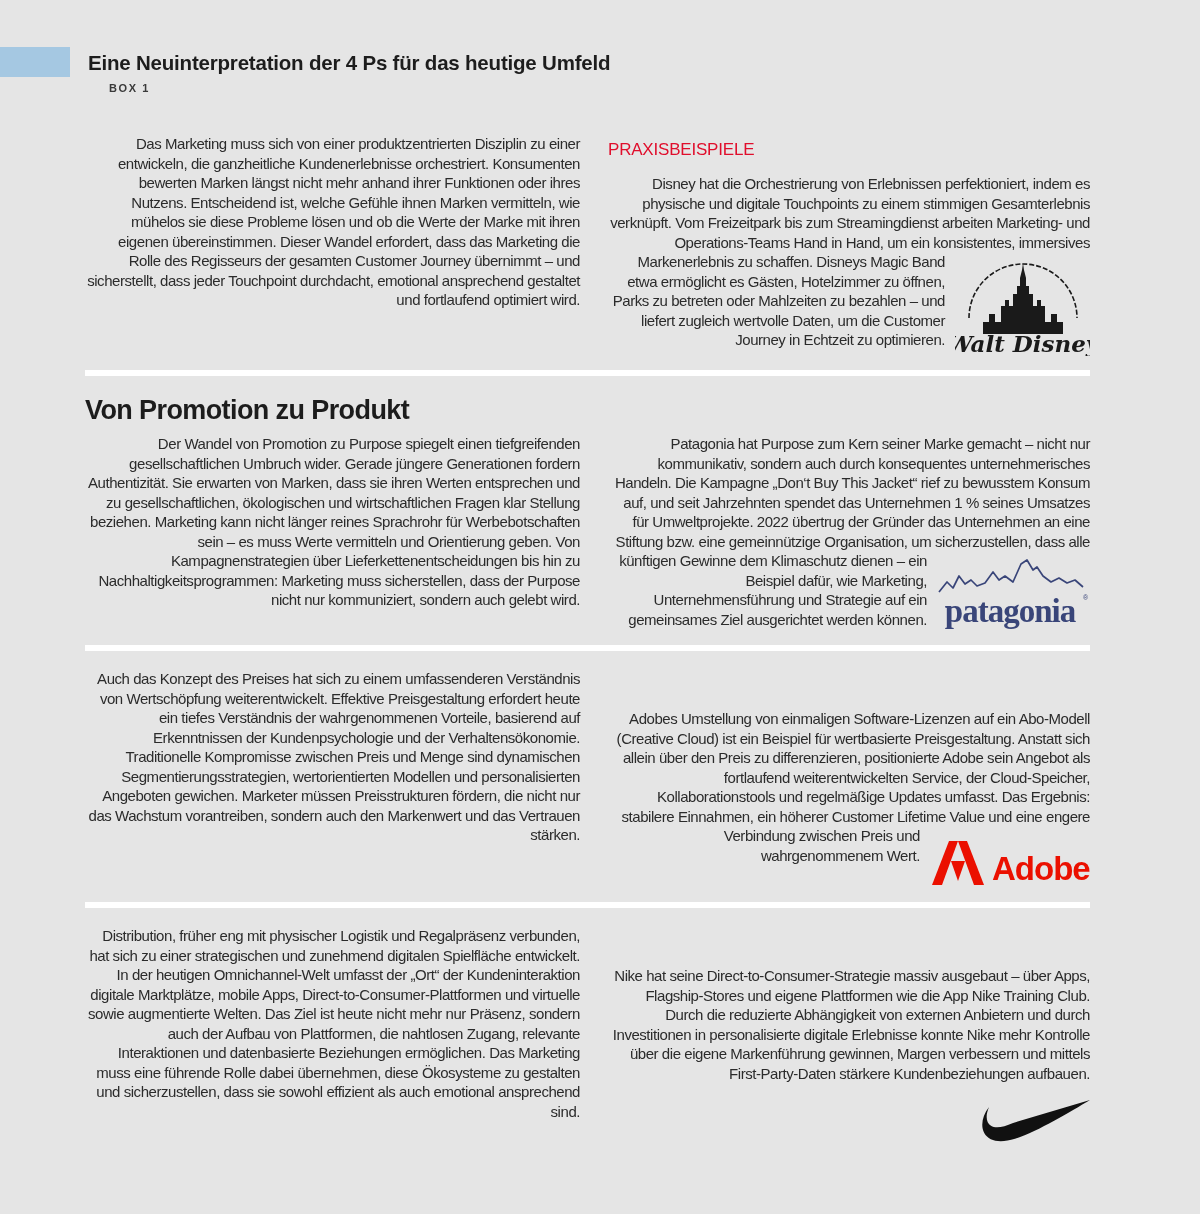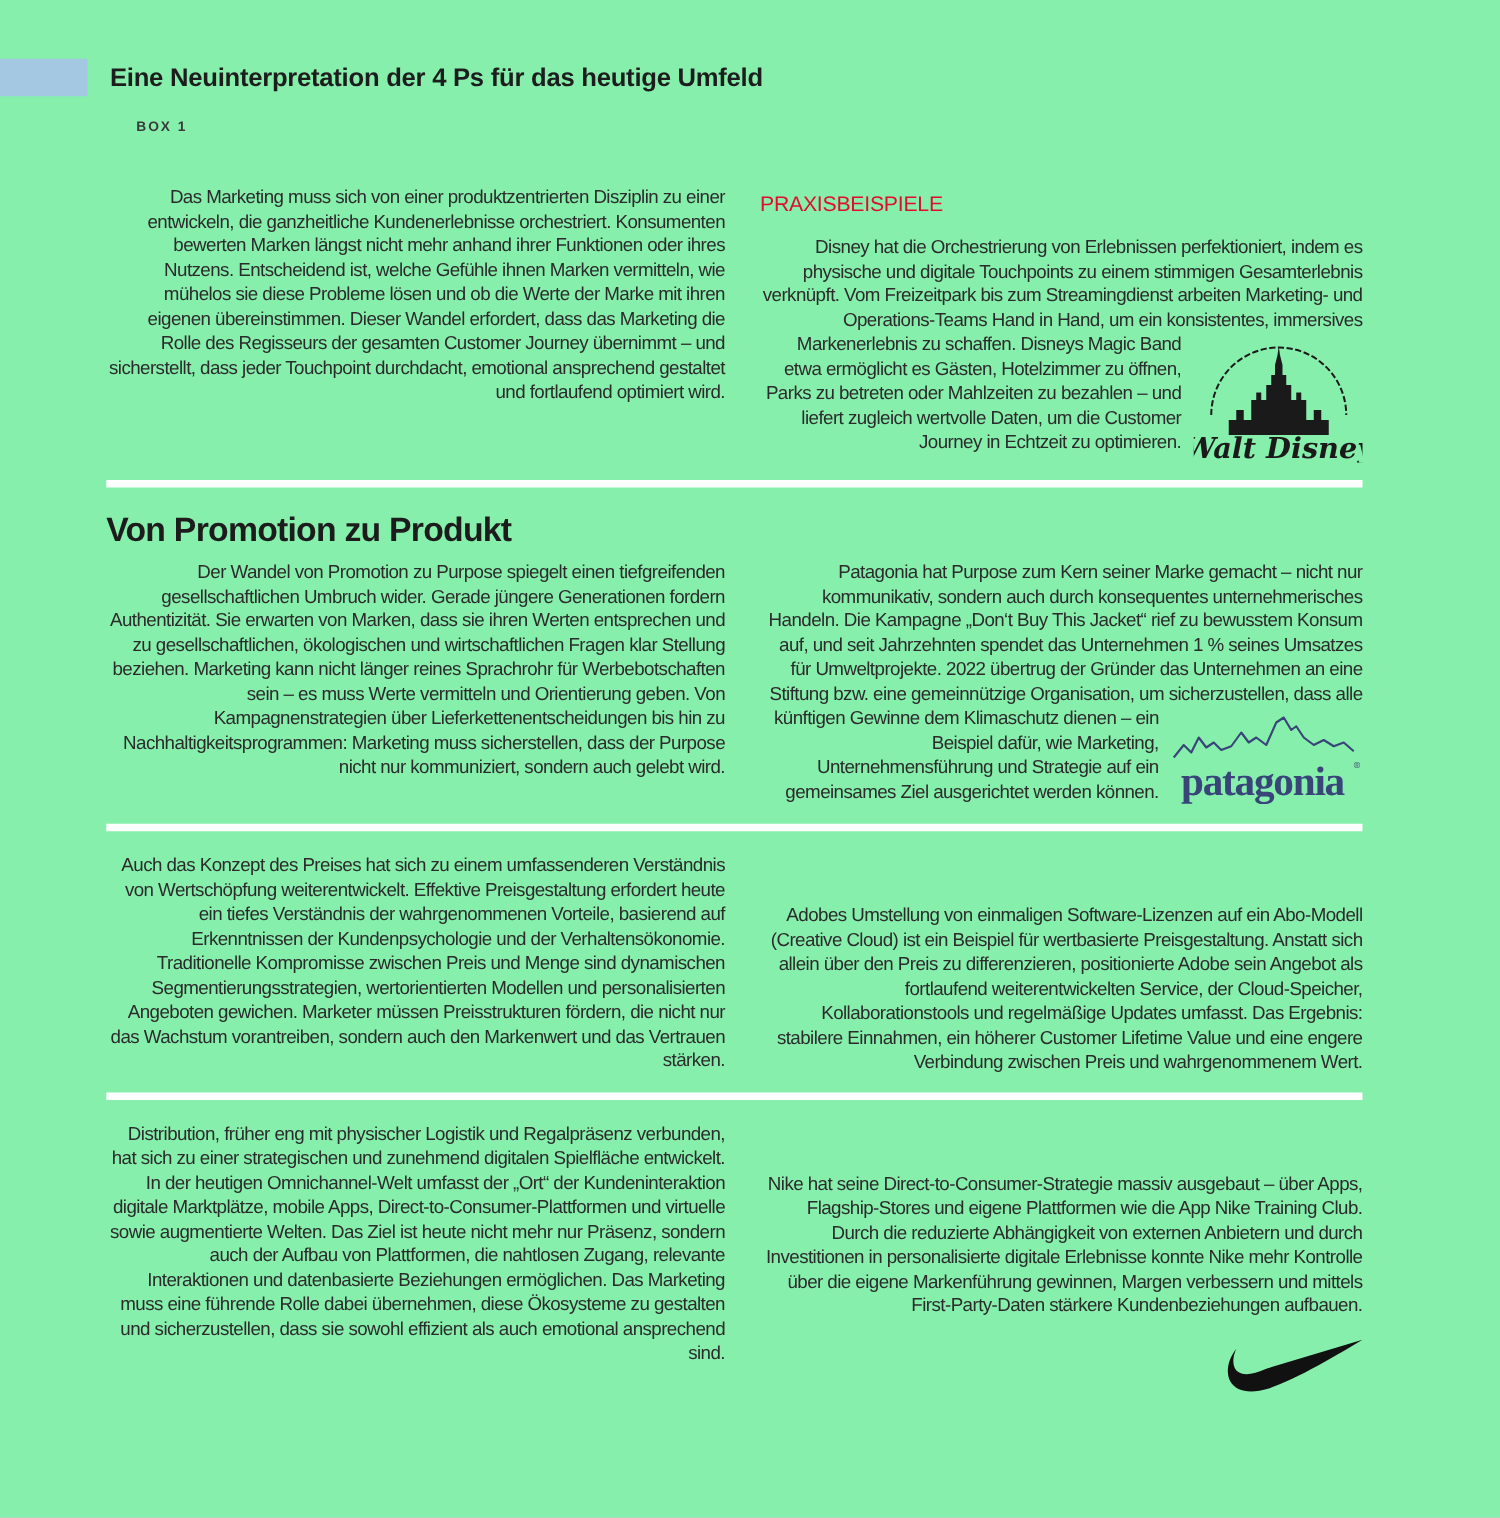--- a/index.html
+++ b/index.html
@@ -1,36 +1,36 @@
 <!DOCTYPE html>
 <html lang="de"><head>
 <meta charset="utf-8">
 <style>
   html,body{margin:0;padding:0;background:#c9c9c9;}
   .page{
     position:relative;
     width:1200px;height:1214px;
-    background:#86efac;
+    background:#e5e5e5;
     overflow:hidden;
     font-family:"Liberation Sans", sans-serif;
     color:#2b2b2b;
   }
   
   .header{position:relative;padding-top:50px;}
   .blue-swatch{
     position:absolute;left:0;top:47px;width:70px;height:30px;
     background:#a5c8e2;
   }
   .page-title{
     margin:0 0 0 88px;
     font-size:20.5px;font-weight:600;letter-spacing:-0.2px;
     color:#1d1d1d;line-height:26px;
   }
   .box-label{
-    margin:20px 0 0 88px;
+    margin:6px 0 0 88px;
     font-size:11px;font-weight:600;letter-spacing:1.6px;
     color:#3a3a3a;
     padding-left:21px;
   }
   
   .content{margin:40px 110px 0 85px;width:1005px;}
   .row{display:flex;align-items:flex-start;}
   .col-left{width:495px;flex:0 0 495px;}
   .col-right{width:482px;flex:0 0 482px;margin-left:28px;}
   .col-right.offset{padding-top:40px;}
@@ -119,20 +119,28 @@
 
     <div class="divider"></div>
 
     <div class="row">
       <div class="col-left">
         <p class="body-text">Auch das Konzept des Preises hat sich zu einem umfassenderen Verständnis von Wertschöpfung weiterentwickelt. Effektive Preisgestaltung erfordert heute ein tiefes Verständnis der wahrgenommenen Vorteile, basierend auf Erkenntnissen der Kundenpsychologie und der Verhaltensökonomie. Traditionelle Kompromisse zwischen Preis und Menge sind dynamischen Segmentierungsstrategien, wertorientierten Modellen und personalisierten Angeboten gewichen. Marketer müssen Preisstrukturen fördern, die nicht nur das Wachstum vorantreiben, sondern auch den Markenwert und das Vertrauen stärken.</p>
       </div>
       <div class="col-right offset">
         <div class="example">
           <span class="float-spacer" style="height:125px"></span>
+          <span class="logo-float adobe-logo">
+            <svg width="160" height="50" viewBox="0 0 160 50">
+              <polygon points="2,47 19,3 28,3 12,47" fill="#eb1000"></polygon>
+              <polygon points="54,47 37,3 28,3 44,47" fill="#eb1000"></polygon>
+              <polygon points="21,23 35,23 28,43" fill="#eb1000"></polygon>
+              <text x="62" y="42" font-family="Liberation Sans, sans-serif" font-weight="bold" font-size="33" letter-spacing="-1" fill="#eb1000">Adobe</text>
+            </svg>
+          </span>
           <p class="body-text">Adobes Umstellung von einmaligen Software-Lizenzen auf ein Abo-Modell (Creative Cloud) ist ein Beispiel für wertbasierte Preisgestaltung. Anstatt sich allein über den Preis zu differenzieren, positionierte Adobe sein Angebot als fortlaufend weiterentwickelten Service, der Cloud-Speicher, Kollaborationstools und regelmäßige Updates umfasst. Das Ergebnis: stabilere Einnahmen, ein höherer Customer Lifetime Value und eine engere Verbindung zwischen Preis und wahrgenommenem Wert.</p>
         </div>
       </div>
     </div>
 
     <div class="divider"></div>
 
     <div class="row">
       <div class="col-left">
         <p class="body-text">Distribution, früher eng mit physischer Logistik und Regalpräsenz verbunden, hat sich zu einer strategischen und zunehmend digitalen Spielfläche entwickelt. In der heutigen Omnichannel-Welt umfasst der „Ort“ der Kundeninteraktion digitale Marktplätze, mobile Apps, Direct-to-Consumer-Plattformen und virtuelle sowie augmentierte Welten. Das Ziel ist heute nicht mehr nur Präsenz, sondern auch der Aufbau von Plattformen, die nahtlosen Zugang, relevante Interaktionen und datenbasierte Beziehungen ermöglichen. Das Marketing muss eine führende Rolle dabei übernehmen, diese Ökosysteme zu gestalten und sicherzustellen, dass sie sowohl effizient als auch emotional ansprechend sind.</p>

